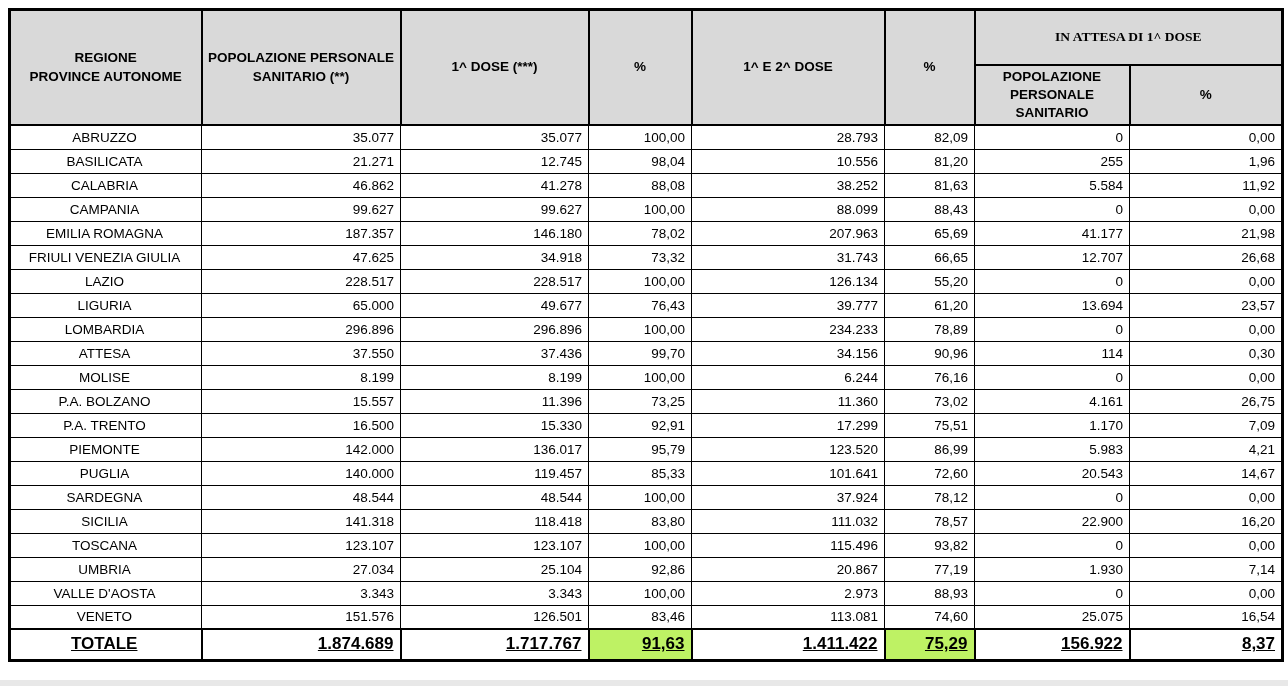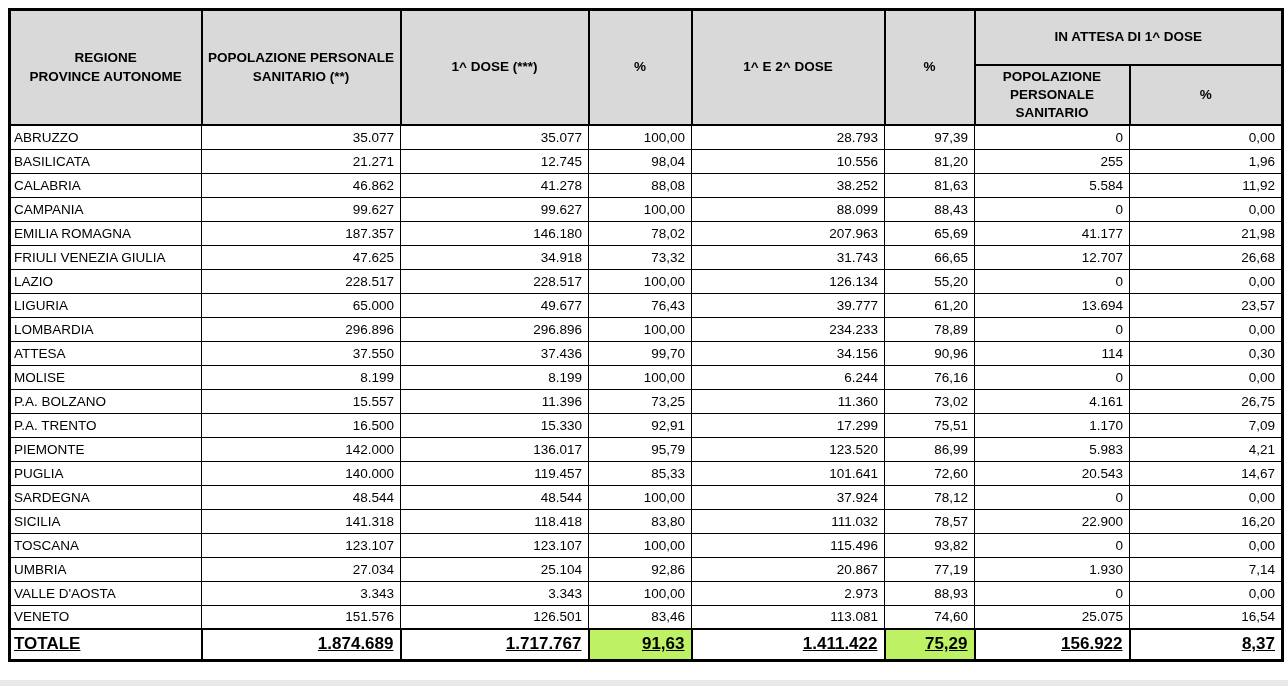--- a/index.html
+++ b/index.html
@@ -30,30 +30,30 @@
   thead th {
     background: #d9d9d9;
     border-width: 2px;
     font-size: 13.5px;
     font-weight: 600;
     text-align: center;
     white-space: pre-line;
     line-height: 1.35;
     padding: 2px 4px;
   }
-  thead tr.tier-1 th.group-head { height: 55px; }
+  thead tr.tier-1 th.group-head { height: 55px; font-family: Liberation Serif, serif; }
   thead tr.tier-2 th { height: 60px; }
   tbody td {
     height: 24px;
     font-size: 13.5px;
     font-weight: 400;
     padding: 0 6px;
     white-space: nowrap;
   }
-  td.region, tfoot td.region { text-align: left; padding-left: 3px; }
+  td.region, tfoot td.region { text-align: center; padding-left: 3px; }
   td.num { text-align: right; }
   tfoot td {
     border-width: 2px;
     height: 31px;
     font-size: 17px;
     font-weight: 700;
     padding: 0 6px;
     white-space: nowrap;
     text-decoration: underline;
   }
@@ -96,21 +96,21 @@
       </tr>
     </thead>
 
     <tbody>
         <tr>
     <td class="region">ABRUZZO</td>
     <td class="num">35.077</td>
     <td class="num">35.077</td>
     <td class="num">100,00</td>
     <td class="num">28.793</td>
-    <td class="num">97,39</td>
+    <td class="num">82,09</td>
     <td class="num">0</td>
     <td class="num">0,00</td>
   </tr>
         <tr>
     <td class="region">BASILICATA</td>
     <td class="num">21.271</td>
     <td class="num">12.745</td>
     <td class="num">98,04</td>
     <td class="num">10.556</td>
     <td class="num">81,20</td>

